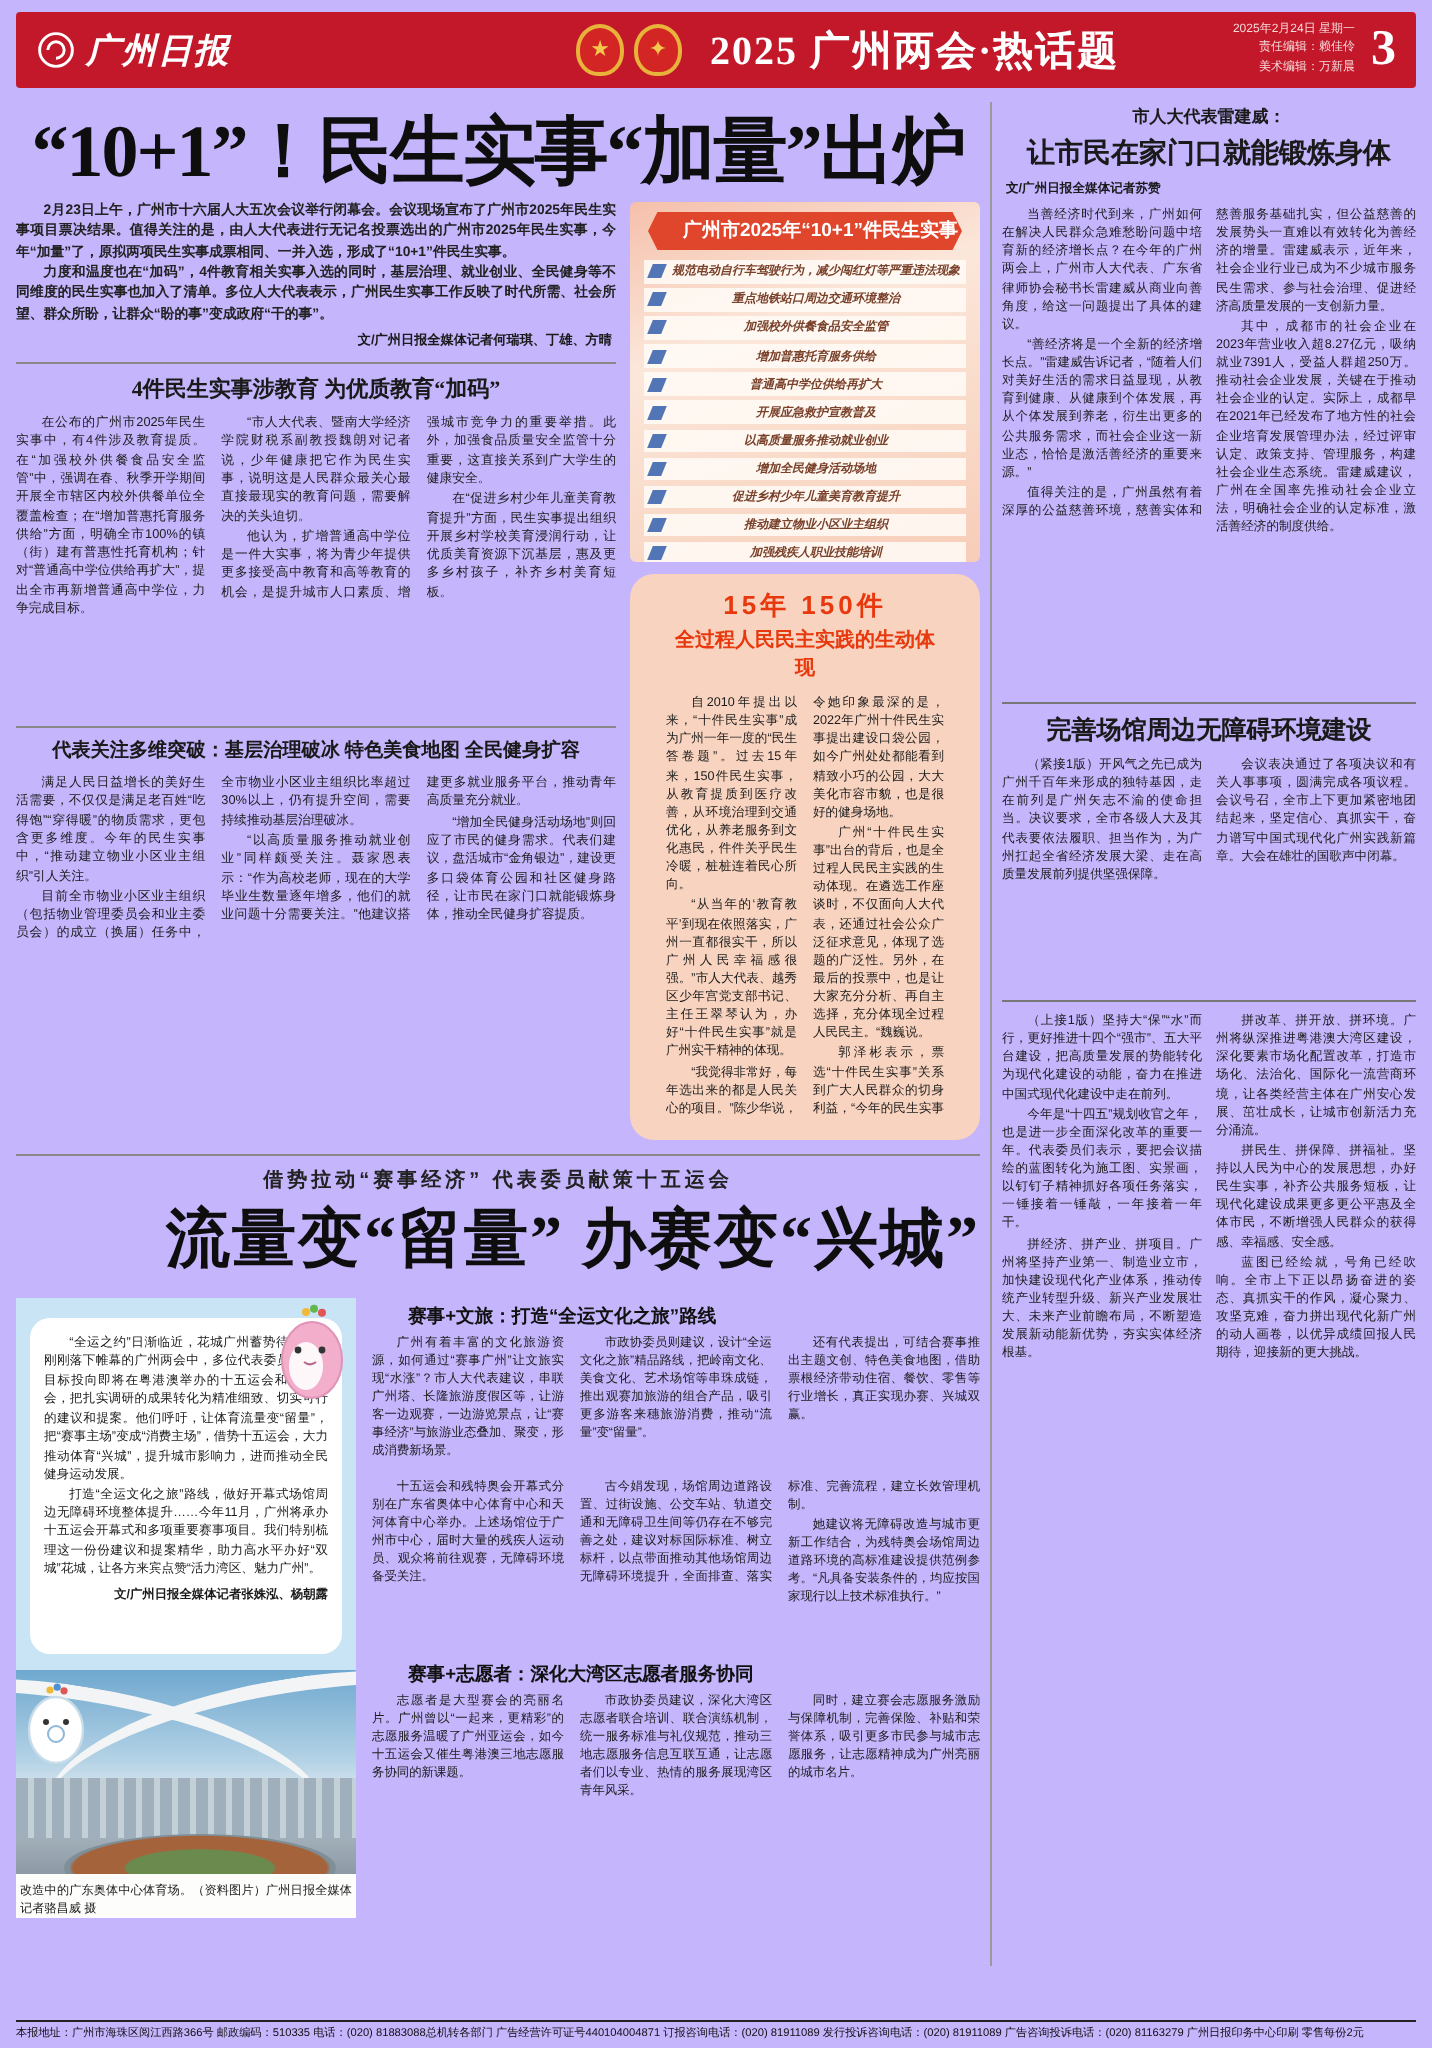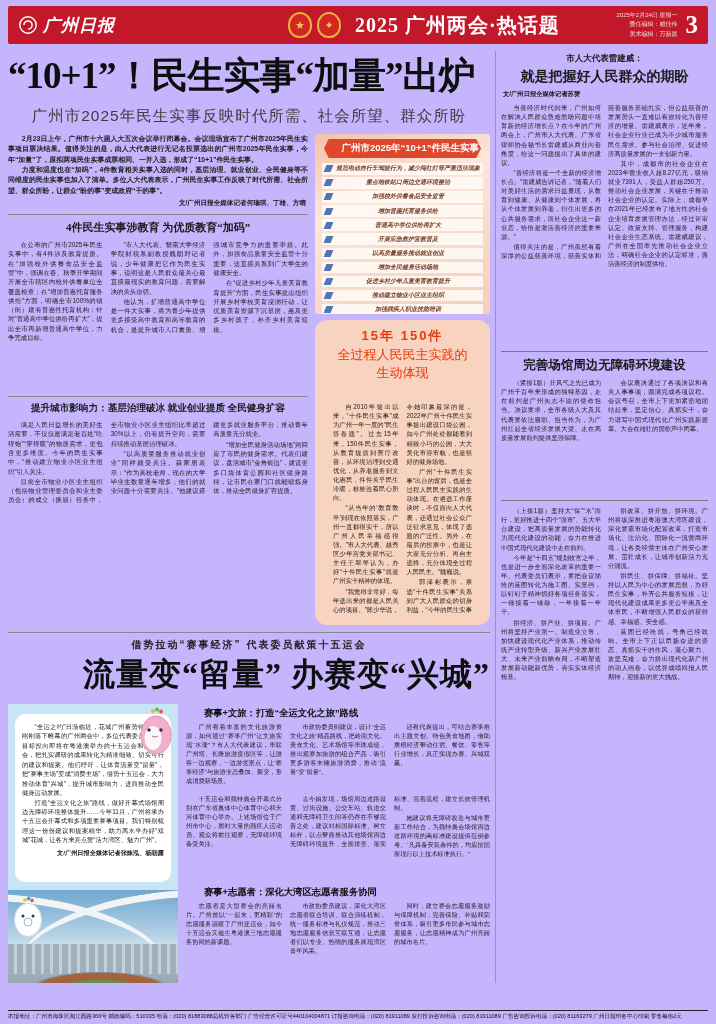--- a/index.html
+++ b/index.html
@@ -23,21 +23,21 @@
   .page-num { font-size:25px; font-weight:bold; font-family:"Liberation Serif", serif; }
 
   
   .content { display:flex; margin-top:7px; height:932px; overflow:hidden; }
   .left-zone { width:482px; overflow:hidden; }
   .vrule { width:1px; background:#999; margin:0 5px; }
   .sidebar { flex:1; overflow:hidden; }
 
   
   .lead-headline { font-family:"Liberation Serif", serif; font-weight:bold; font-size:37px;
-                   text-align:left; letter-spacing:-1px; white-space:nowrap; color:#0e0e0e; }
+                   text-align:center; letter-spacing:-1px; white-space:nowrap; color:#0e0e0e; }
   .lead-subhead { text-align:center; font-size:15.5px; color:#3d3d3d; margin:5px 0 7px; letter-spacing:1px; }
   .main-row { display:flex; gap:7px; }
   .main-left { width:300px; }
   .intro { font-size:6.9px; line-height:1.5; text-align:justify; font-weight:bold; color:#222; }
   .intro p { text-indent:2em; }
   .byline { text-align:right; font-size:6.6px; font-weight:bold; margin:3px 2px 0; }
   .sec-rule { border-top:1px solid #888; margin:6px 0 5px; }
   .sec-heading { font-family:"Liberation Serif", serif; font-weight:bold; font-size:11px;
                  text-align:center; margin:2px 0 5px; white-space:nowrap; }
   .sec-heading.small { font-size:9.6px; }
@@ -55,21 +55,21 @@
   .lv-title { background:#e0462c; color:#fff; font-weight:bold; font-size:9.5px; text-align:right;
               padding:3px 2px; clip-path:polygon(3% 0,97% 0,100% 50%,97% 100%,3% 100%,0 50%);
               margin:0 4px 5px; white-space:nowrap; }
   .lv-item { display:flex; align-items:center; background:rgba(255,252,247,.85); margin:0 2px 2.6px;
              height:11.5px; padding:0 3px; }
   .lv-arrow { width:7px; height:7px; background:#5275b5; transform:skewX(-22deg); margin-right:4px; flex:none; }
   .lv-text { flex:1; text-align:center; font-size:6px; font-style:italic; font-weight:bold;
              color:#79402a; white-space:nowrap; overflow:hidden; }
   .pr-box { background:#f8d3bf; border-radius:12px; padding:7px 18px 5px; flex:1; overflow:hidden; }
   .pr-title1 { color:#e8380d; font-weight:bold; font-size:13px; text-align:center; letter-spacing:2px; }
-  .pr-title2 { color:#e8380d; font-weight:normal; font-size:13px; text-align:center; margin:1px 0 20px; }
+  .pr-title2 { color:#e8380d; font-weight:bold; font-size:10px; text-align:center; margin:1px 0 6px; }
   .pr-cols { height:218px; font-size:6.3px; }
 
   
   .games { border-top:1px solid #888; margin-top:7px; padding-top:5px; }
   .games-kicker { text-align:center; font-weight:bold; font-size:10px; letter-spacing:2px; color:#222; }
   .games-headline { font-family:"Liberation Serif", serif; font-weight:bold; font-size:32px;
                     text-align:right; letter-spacing:1px; margin:1px 0 7px; white-space:nowrap; color:#0e0e0e; }
   .games-row { display:flex; gap:8px; }
   .panel { width:170px; background:#c9e4f4; position:relative; padding:10px 7px 0; }
   .bubble { background:#fff; border-radius:10px; padding:8px 7px 6px; font-size:6.3px; line-height:1.5;
@@ -136,42 +136,41 @@
       </div>
       <div class="page-num">3</div>
     </div>
   </header>
 
   <div class="content">
 
     <div class="left-zone">
 
       <h1 class="lead-headline">“10+1”！民生实事“加量”出炉</h1>
-      <div class="lead-subhead">广州市2025年民生实事反映时代所需、社会所望、群众所盼</div>
 
       <div class="main-row">
         <div class="main-left">
 
           <div class="intro">
             <p>2月23日上午，广州市十六届人大五次会议举行闭幕会。会议现场宣布了广州市2025年民生实事项目票决结果。值得关注的是，由人大代表进行无记名投票选出的广州市2025年民生实事，今年“加量”了，原拟两项民生实事成票相同、一并入选，形成了“10+1”件民生实事。</p>
             <p>力度和温度也在“加码”，4件教育相关实事入选的同时，基层治理、就业创业、全民健身等不同维度的民生实事也加入了清单。多位人大代表表示，广州民生实事工作反映了时代所需、社会所望、群众所盼，让群众“盼的事”变成政府“干的事”。</p>
           </div>
           <div class="byline">文/广州日报全媒体记者何瑞琪、丁雄、方晴</div>
 
           <div class="sec-rule"></div>
           <h3 class="sec-heading">4件民生实事涉教育 为优质教育“加码”</h3>
           <div class="cols cols3 edu-cols">
             <p>在公布的广州市2025年民生实事中，有4件涉及教育提质。在“加强校外供餐食品安全监管”中，强调在春、秋季开学期间开展全市辖区内校外供餐单位全覆盖检查；在“增加普惠托育服务供给”方面，明确全市100%的镇（街）建有普惠性托育机构；针对“普通高中学位供给再扩大”，提出全市再新增普通高中学位，力争完成目标。</p>
             <p>“市人大代表、暨南大学经济学院财税系副教授魏朗对记者说，少年健康把它作为民生实事，说明这是人民群众最关心最直接最现实的教育问题，需要解决的关头迫切。</p>
             <p>他认为，扩增普通高中学位是一件大实事，将为青少年提供更多接受高中教育和高等教育的机会，是提升城市人口素质、增强城市竞争力的重要举措。此外，加强食品质量安全监管十分重要，这直接关系到广大学生的健康安全。</p>
             <p>在“促进乡村少年儿童美育教育提升”方面，民生实事提出组织开展乡村学校美育浸润行动，让优质美育资源下沉基层，惠及更多乡村孩子，补齐乡村美育短板。</p>
           </div>
 
           <div class="sec-rule"></div>
-          <h3 class="sec-heading small">提升城市影响力：基层治理破冰 就业创业提质 全民健身扩容</h3>
+          <h3 class="sec-heading small">代表关注多维突破：基层治理破冰 特色美食地图 全民健身扩容</h3>
           <div class="cols cols3 del-cols">
             <p>满足人民日益增长的美好生活需要，不仅仅是满足老百姓“吃得饱”“穿得暖”的物质需求，更包含更多维度。今年的民生实事中，“推动建立物业小区业主组织”引人关注。</p>
             <p>目前全市物业小区业主组织（包括物业管理委员会和业主委员会）的成立（换届）任务中，全市物业小区业主组织比率超过30%以上，仍有提升空间，需要持续推动基层治理破冰。</p>
             <p>“以高质量服务推动就业创业”同样颇受关注。聂家恩表示：“作为高校老师，现在的大学毕业生数量逐年增多，他们的就业问题十分需要关注。”他建议搭建更多就业服务平台，推动青年高质量充分就业。</p>
             <p>“增加全民健身活动场地”则回应了市民的健身需求。代表们建议，盘活城市“金角银边”，建设更多口袋体育公园和社区健身路径，让市民在家门口就能锻炼身体，推动全民健身扩容提质。</p>
           </div>
         </div>
 
         <aside class="boxes">
           <div class="lv-box">
@@ -295,21 +294,21 @@
             </div>
           </div>
         </div>
       </section>
     </div>
 
     <div class="vrule"></div>
 
     <aside class="sidebar">
       <div class="sb-kicker">市人大代表雷建威：</div>
-      <h2 class="sb-headline">就是把握好人民群众的期盼</h2>
+      <h2 class="sb-headline">让市民在家门口就能锻炼身体</h2>
       <div class="sb-byline">文/广州日报全媒体记者苏赞</div>
       <div class="cols cols2 sb-cols social-cols">
         <p>当善经济时代到来，广州如何在解决人民群众急难愁盼问题中培育新的经济增长点？在今年的广州两会上，广州市人大代表、广东省律师协会秘书长雷建威从商业向善角度，给这一问题提出了具体的建议。</p>
         <p>“善经济将是一个全新的经济增长点。”雷建威告诉记者，“随着人们对美好生活的需求日益显现，从教育到健康、从健康到个体发展，再从个体发展到养老，衍生出更多的公共服务需求，而社会企业这一新业态，恰恰是激活善经济的重要来源。”</p>
         <p>值得关注的是，广州虽然有着深厚的公益慈善环境，慈善实体和慈善服务基础扎实，但公益慈善的发展势头一直难以有效转化为善经济的增量。雷建威表示，近年来，社会企业行业已成为不少城市服务民生需求、参与社会治理、促进经济高质量发展的一支创新力量。</p>
         <p>其中，成都市的社会企业在2023年营业收入超8.27亿元，吸纳就业7391人，受益人群超250万。推动社会企业发展，关键在于推动社会企业的认定。实际上，成都早在2021年已经发布了地方性的社会企业培育发展管理办法，经过评审认定、政策支持、管理服务，构建社会企业生态系统。雷建威建议，广州在全国率先推动社会企业立法，明确社会企业的认定标准，激活善经济的制度供给。</p>
       </div>
 
       <div class="sb-div"></div>
       <h2 class="sb-headline mid">完善场馆周边无障碍环境建设</h2>

